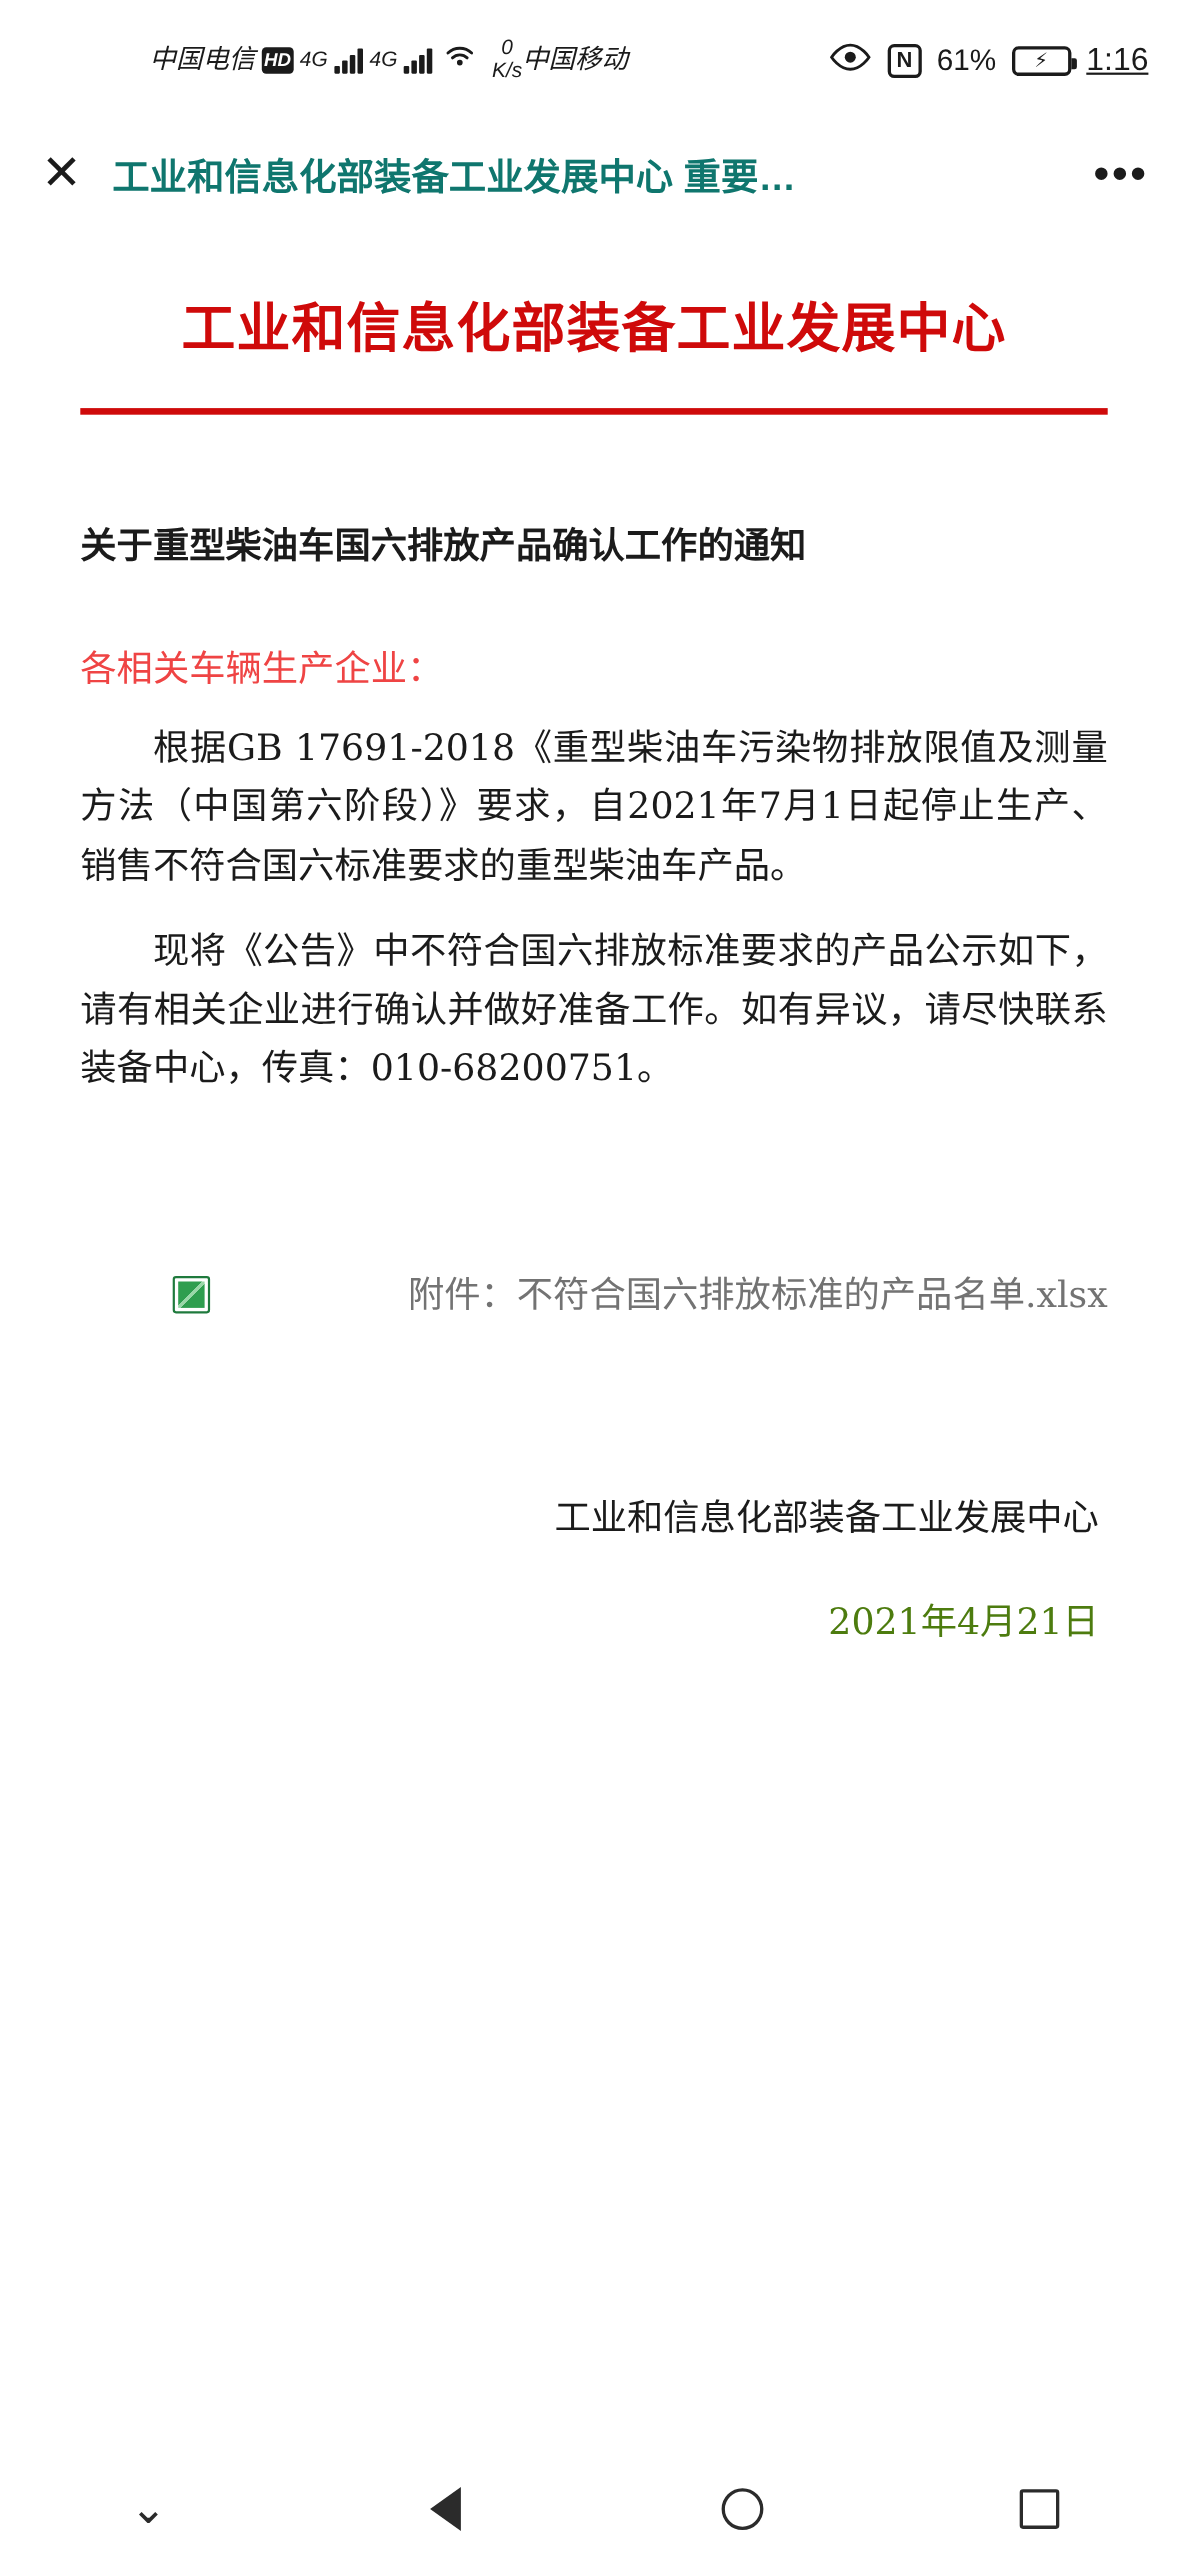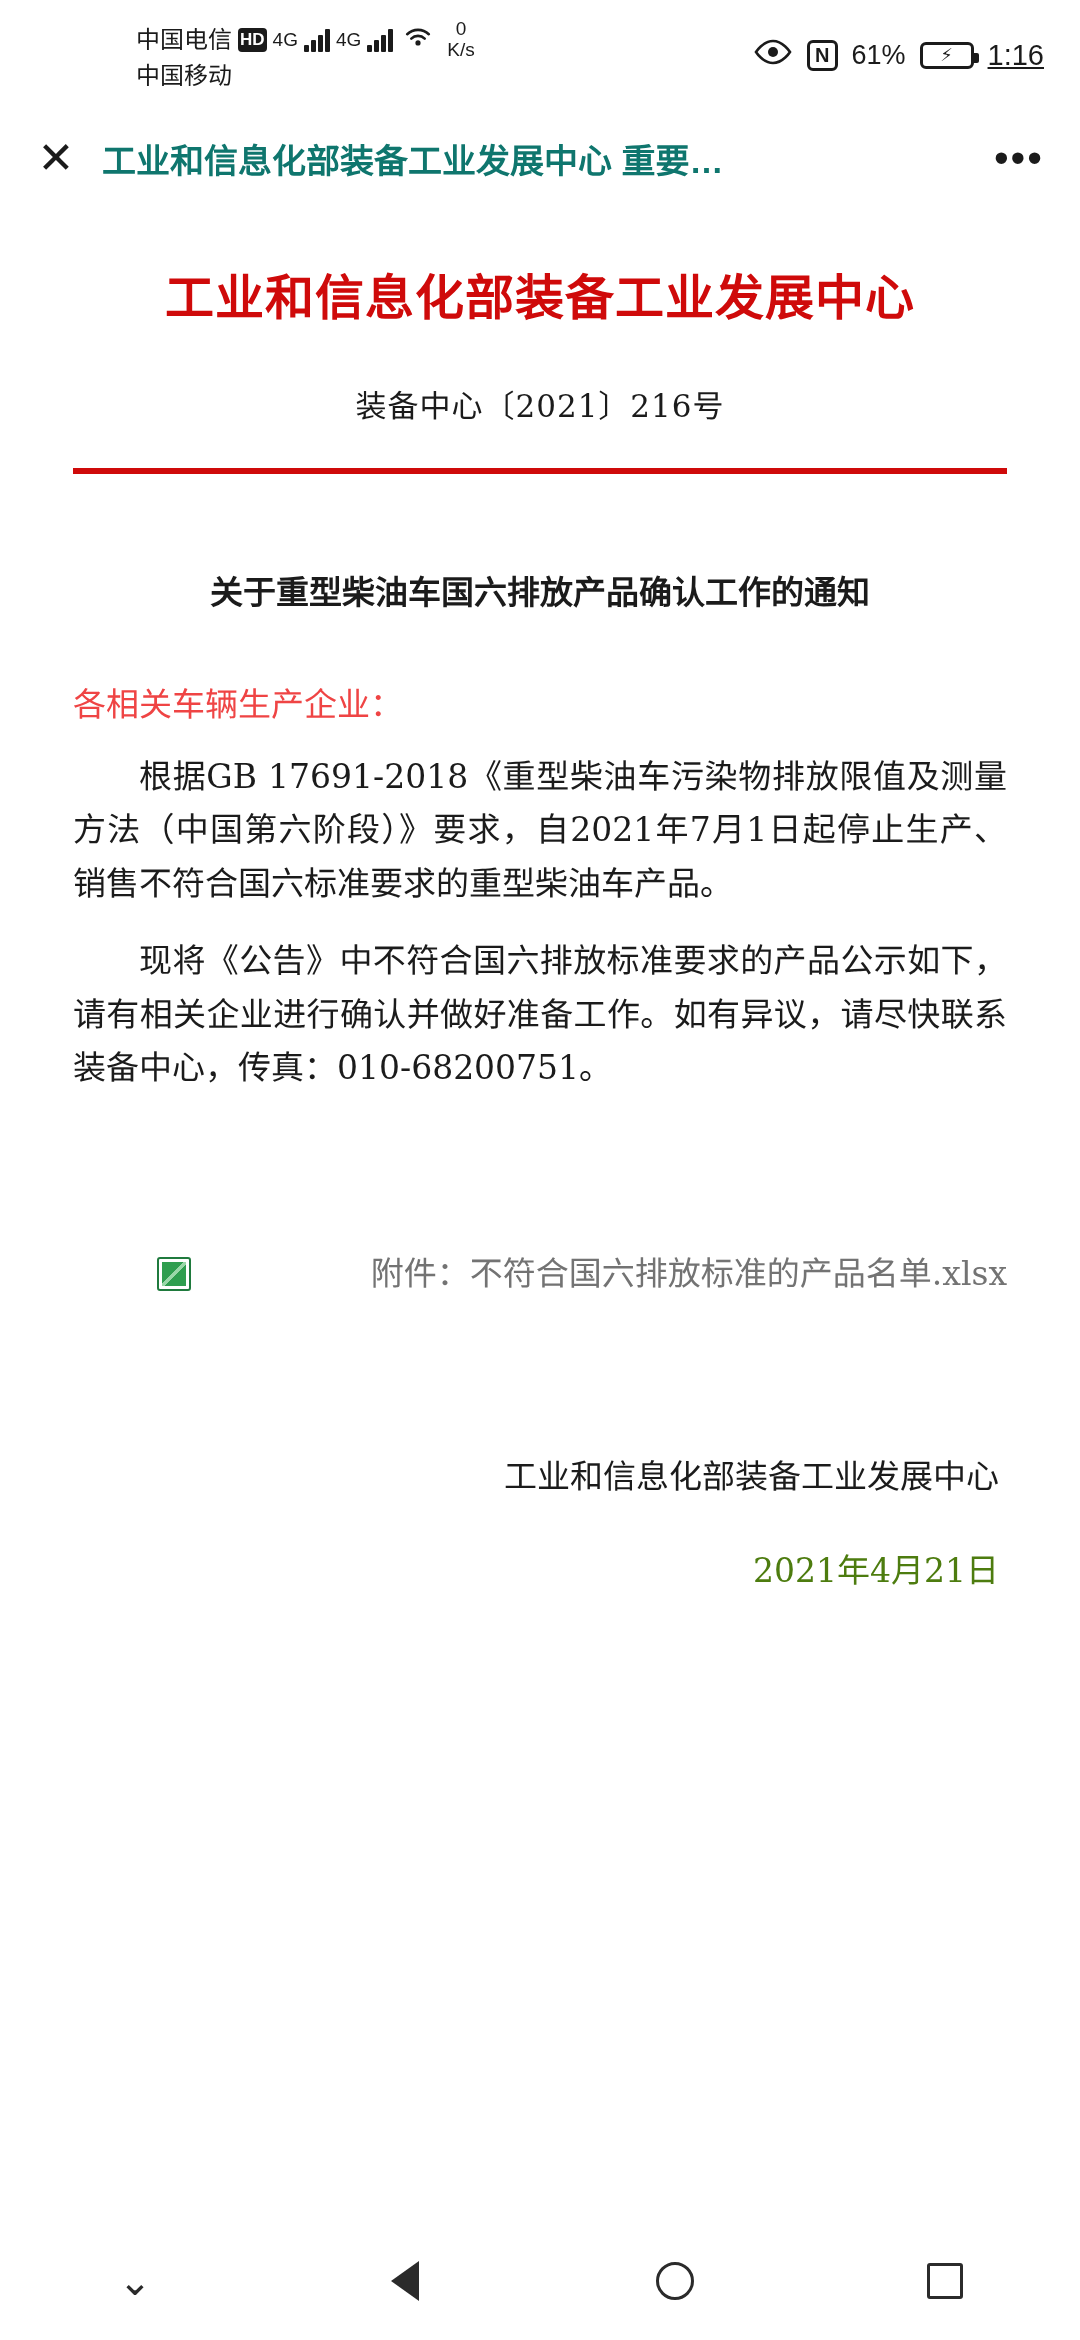--- a/index.html
+++ b/index.html
@@ -15,25 +15,26 @@
   .status-bar {
     height: 110px;
     display: flex;
     align-items: center;
     padding: 0 36px;
     font-size: 25px;
     color: #1b1b1b;
   }
   .carrier-block {
     display: flex;
-    flex-direction: column;
+    flex-direction: row;
     justify-content: center;
     line-height: 1.25;
     font-size: 24px;
     margin-left: 100px;
+    font-style: italic;
   }
   .carrier-row { display: flex; align-items: center; gap: 6px; white-space: nowrap; }
   .hd-badge {
     background: #1b1b1b;
     color: #fff;
     font-size: 17px;
     font-weight: bold;
     border-radius: 4px;
     padding: 1px 2px;
     letter-spacing: 0;
@@ -146,21 +147,21 @@
     margin-top: 52px;
     font-family: "DejaVu Serif", "Liberation Serif", serif;
     letter-spacing: 1px;
   }
   .red-rule {
     height: 6px;
     background: #cf0a0a;
     margin-top: 42px;
   }
   .doc-title {
-    text-align: center;
+    text-align: left;
     font-size: 33px;
     font-weight: bold;
     color: #1b1b1b;
     margin-top: 92px;
     font-family: "DejaVu Serif", "Liberation Serif", serif;
   }
   .salutation {
     font-size: 33px;
     color: #ef4444;
     margin-top: 64px;
@@ -295,21 +296,20 @@
 </div>
 
 <div class="titlebar">
   <div class="close-x">✕</div>
   <div class="title-text">工业和信息化部装备工业发展中心 重要…</div>
   <div class="more-dots">•••</div>
 </div>
 
 <div class="doc">
   <div class="doc-header">工业和信息化部装备工业发展中心</div>
-  <div class="doc-number">装备中心〔2021〕216号</div>
   <div class="red-rule"></div>
   <div class="doc-title">关于重型柴油车国六排放产品确认工作的通知</div>
   <div class="salutation">各相关车辆生产企业：</div>
   <p class="body-para">根据GB 17691-2018《重型柴油车污染物排放限值及测量方法（中国第六阶段）》要求，自2021年7月1日起停止生产、销售不符合国六标准要求的重型柴油车产品。</p>
   <p class="body-para">现将《公告》中不符合国六排放标准要求的产品公示如下，请有相关企业进行确认并做好准备工作。如有异议，请尽快联系装备中心，传真：010-68200751。</p>
 
   <div class="attachment">
     <span class="xls-icon"></span>
     <span class="attachment-text">附件：不符合国六排放标准的产品名单.xlsx</span>
   </div>

